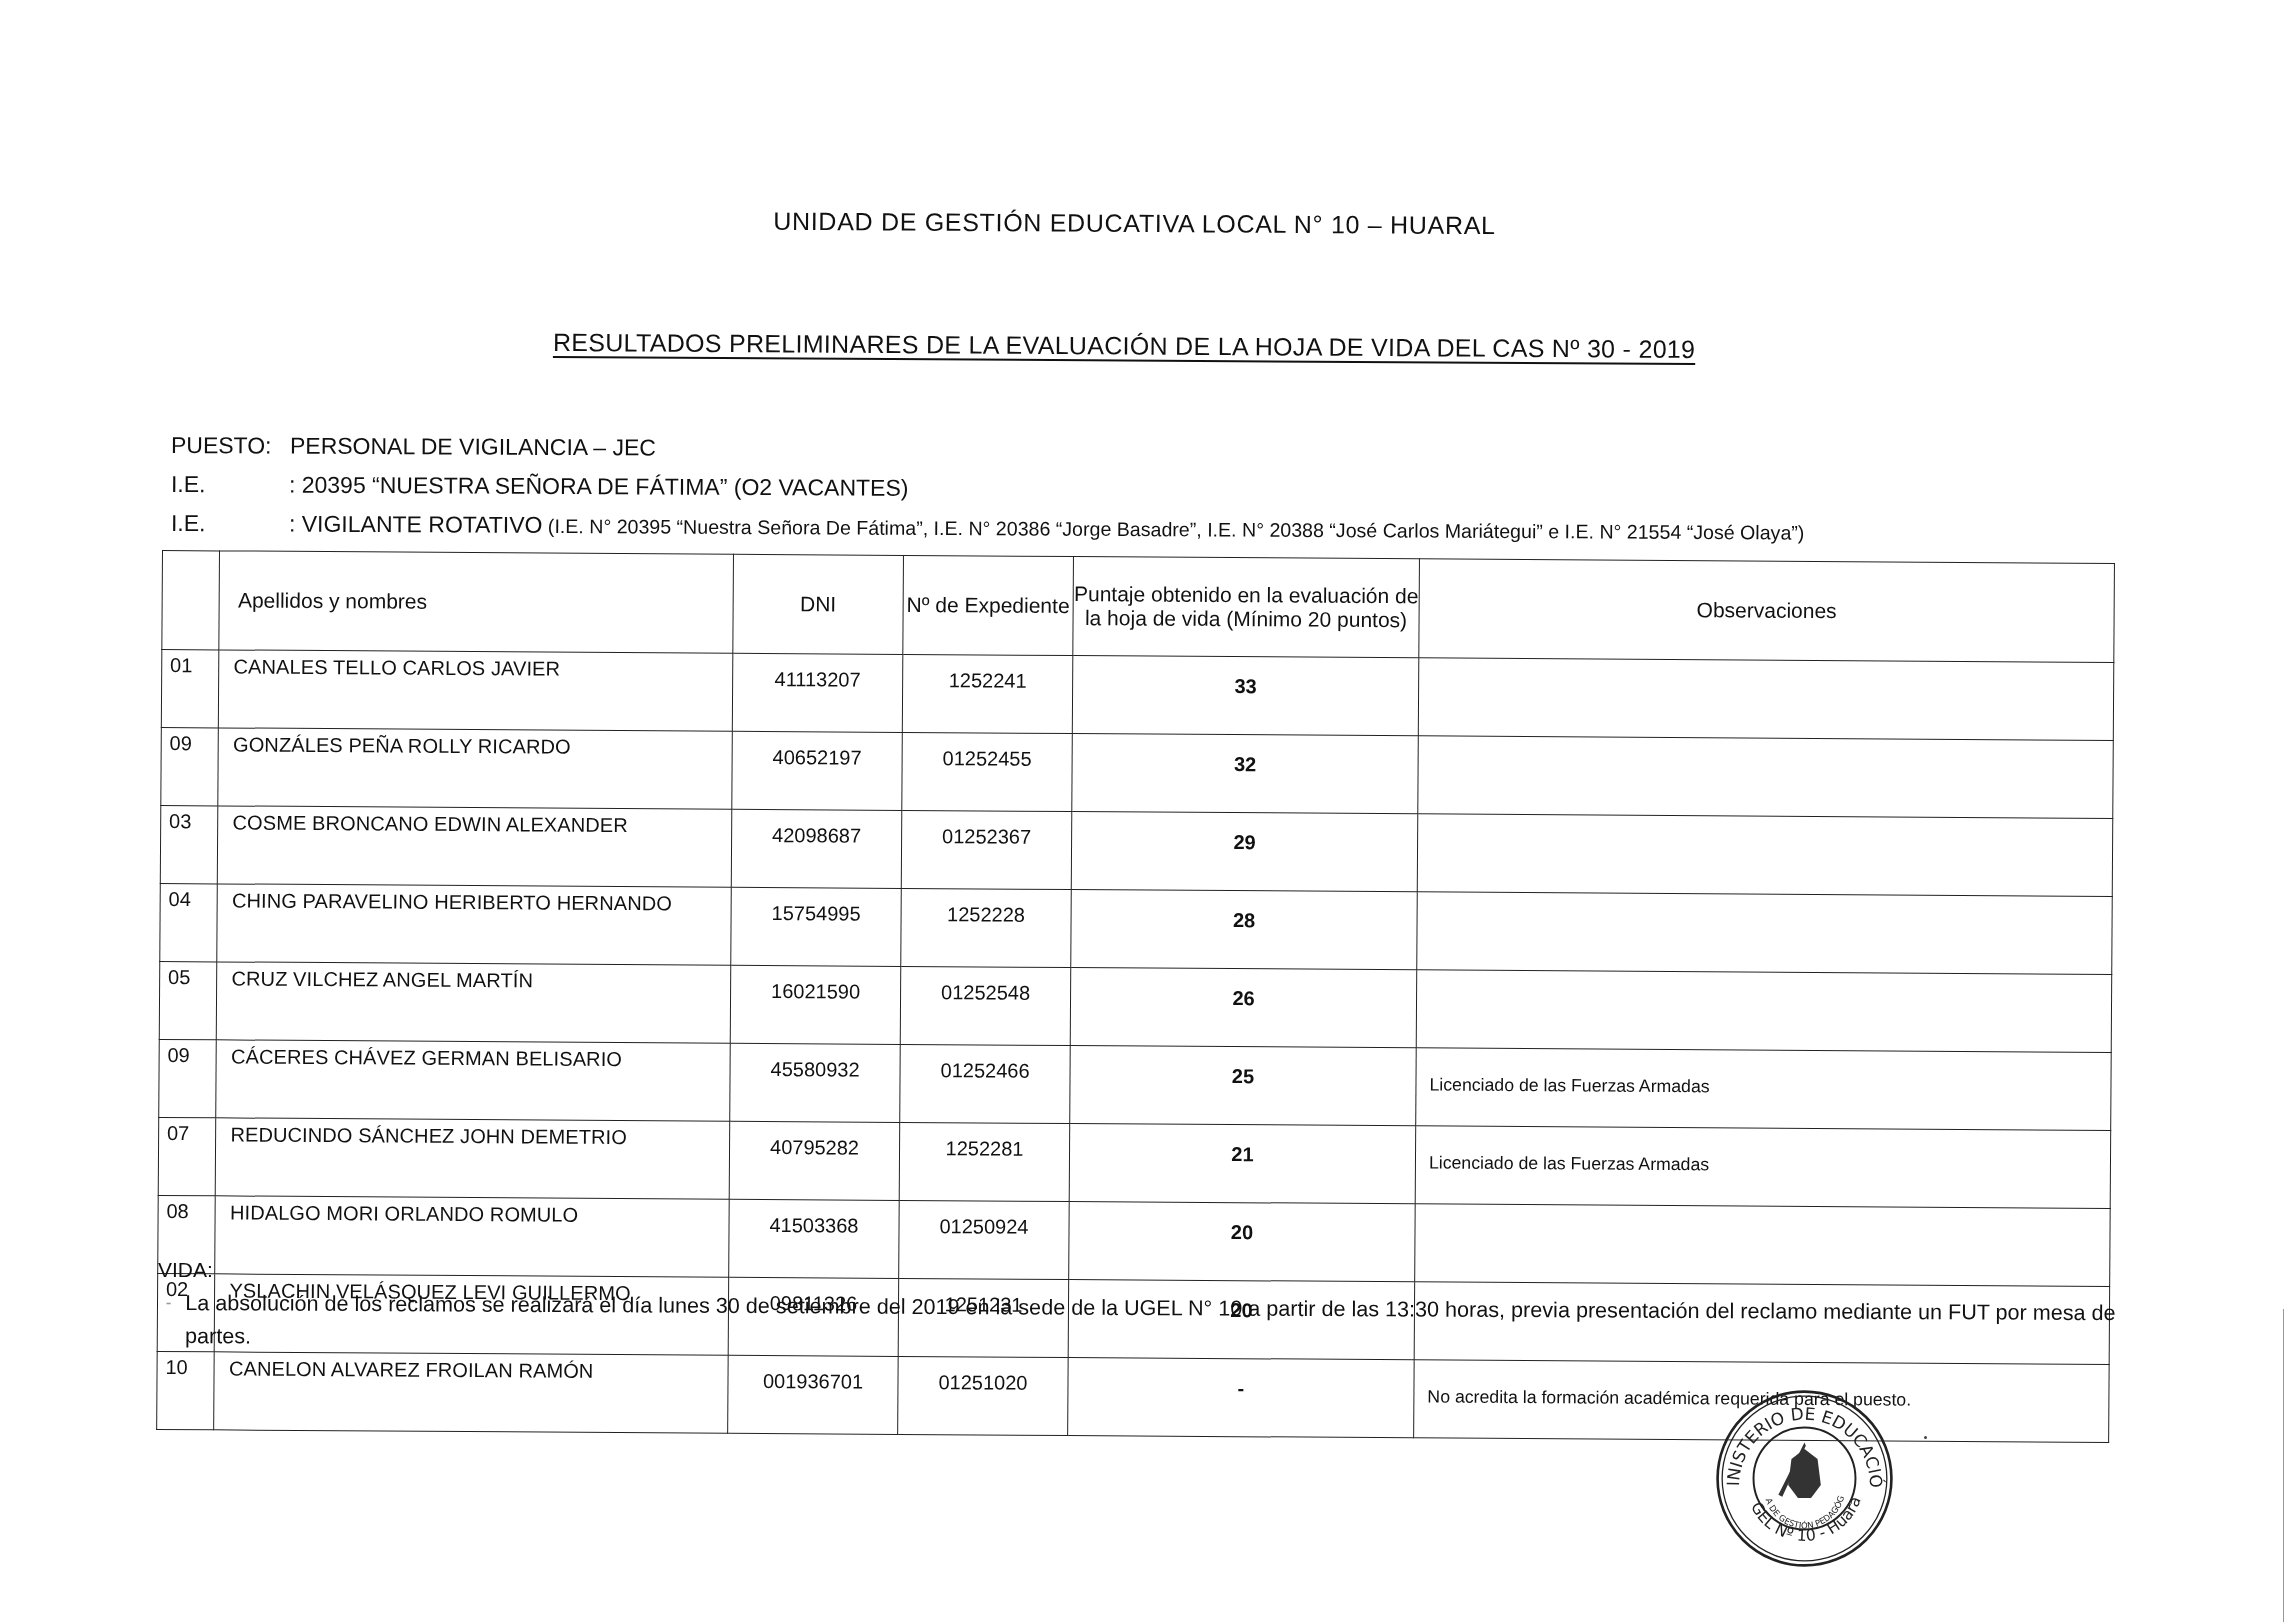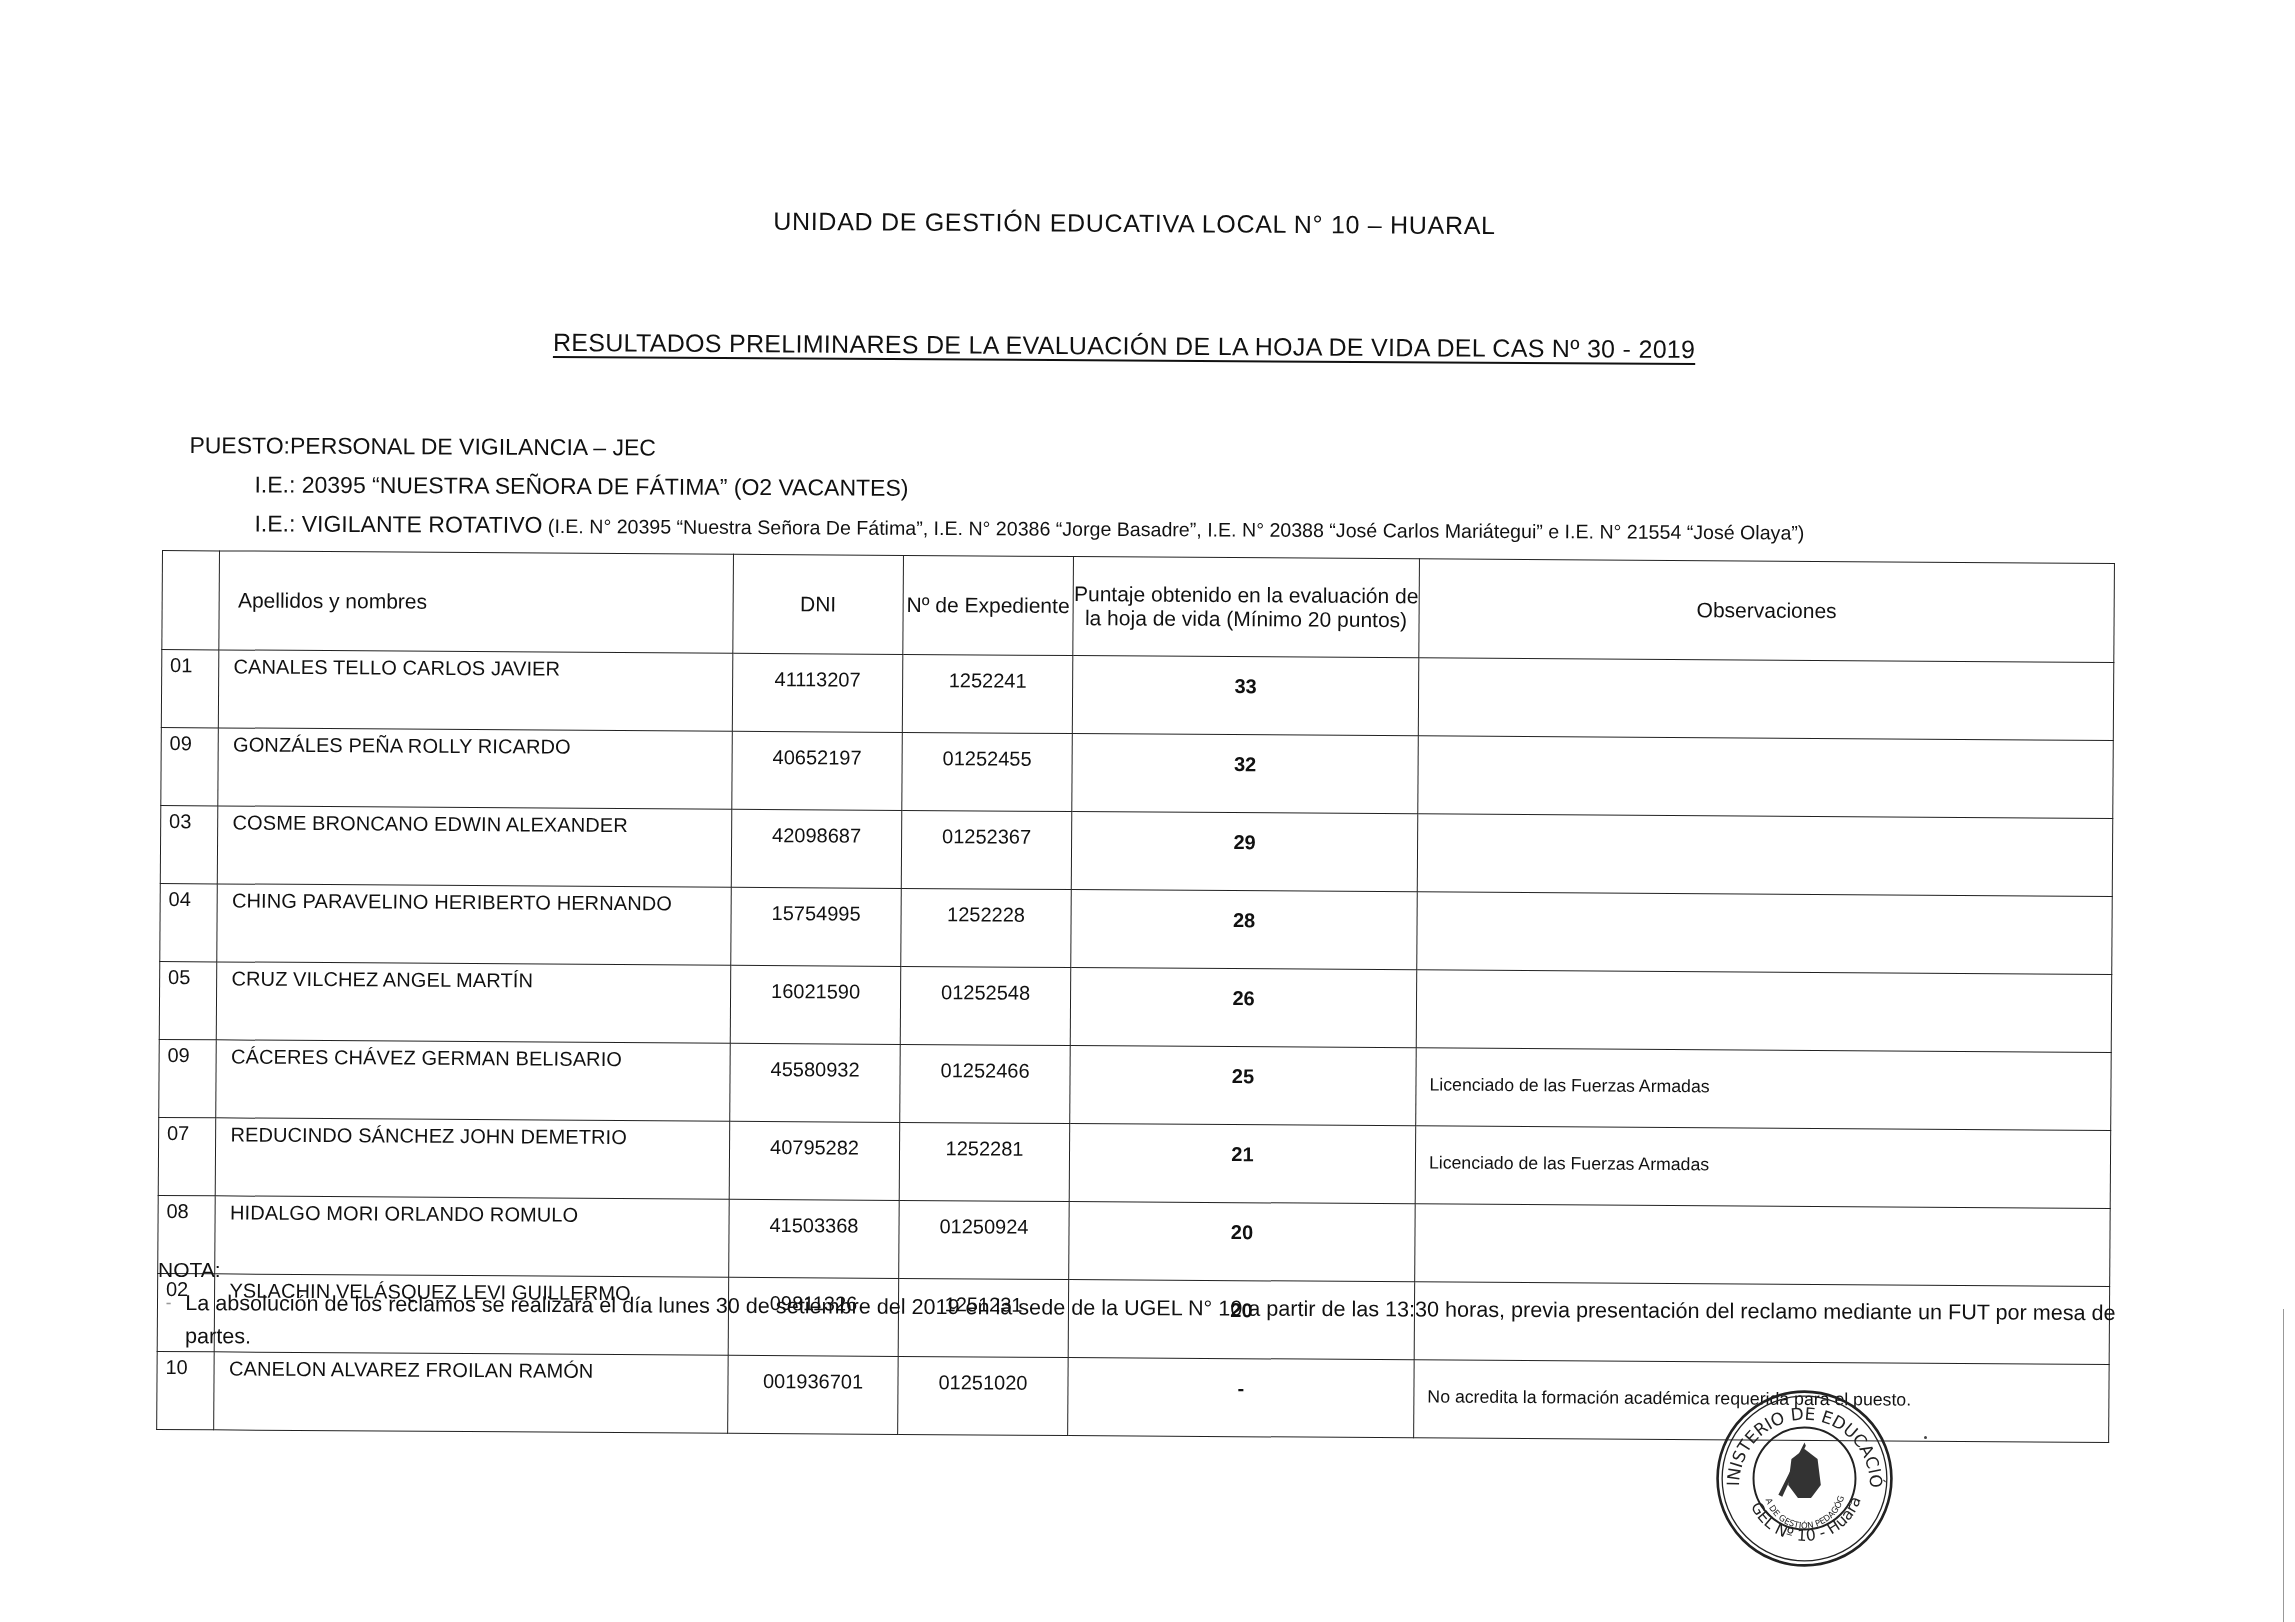--- a/index.html
+++ b/index.html
@@ -11,21 +11,21 @@
   .org-title {
     position: absolute; top: 209px; left: 0; width: 2295px; text-align: center;
     font-size: 25px; letter-spacing: 0.7px; transform: translateX(-13px) rotate(0.35deg);
   }
   .doc-title {
     position: absolute; top: 328px; left: 553px; font-size: 25px;
     text-decoration: underline; text-underline-offset: 5.2px; text-decoration-thickness: 2px;
     transform: rotate(0.35deg); transform-origin: left center; letter-spacing: 0.3px;
   }
   .meta { position: absolute; left: 171px; font-size: 23px; transform: rotate(0.3deg); transform-origin: left center; }
-  .meta .lbl { display: inline-block; width: 118px; text-align: right; }
+  .meta .lbl { display: inline-block; width: 118px; }
   .meta.l1 { top: 432px; }
   .meta.l1 .lbl { width: 119px; }
   .meta.l2 { top: 471px; }
   .meta.l3 { top: 510px; }
   .meta.l3 .detail { font-size: 19.6px; }
   .table-wrap {
     position: absolute; left: 162px; top: 550px; width: 1953px;
     transform: rotate(0.38deg); transform-origin: left top;
   }
   table { border-collapse: collapse; width: 100%; table-layout: fixed; }
@@ -174,21 +174,21 @@
             <td class="name">CANELON ALVAREZ FROILAN RAMÓN</td>
             <td class="center">001936701</td>
             <td class="center">01251020</td>
             <td class="center score">-</td>
             <td class="obs">No acredita la formación académica requerida para el puesto.</td>
           </tr>
         </tbody>
     </table>
   </div>
 
-  <div class="note-title">NOTA:</div>
+  <div class="note-title">VIDA:</div>
   <div class="note-body">
     <span class="bullet">-</span>
     <span class="txt">La absolución de los reclamos se realizará el día lunes 30 de setiembre del 2019 en la sede de la UGEL N° 10 a partir de las 13:30 horas, previa presentación del reclamo mediante un FUT por mesa de partes.</span>
   </div>
 
   <svg class="stamp" viewBox="0 0 280 280">
     <defs>
       <path id="arcTop" d="M 40 150 A 100 100 0 0 1 240 150"></path>
       <path id="arcBot" d="M 55 175 A 90 90 0 0 0 225 175"></path>
       <path id="arcIn" d="M 80 170 A 62 62 0 0 0 200 170"></path>

